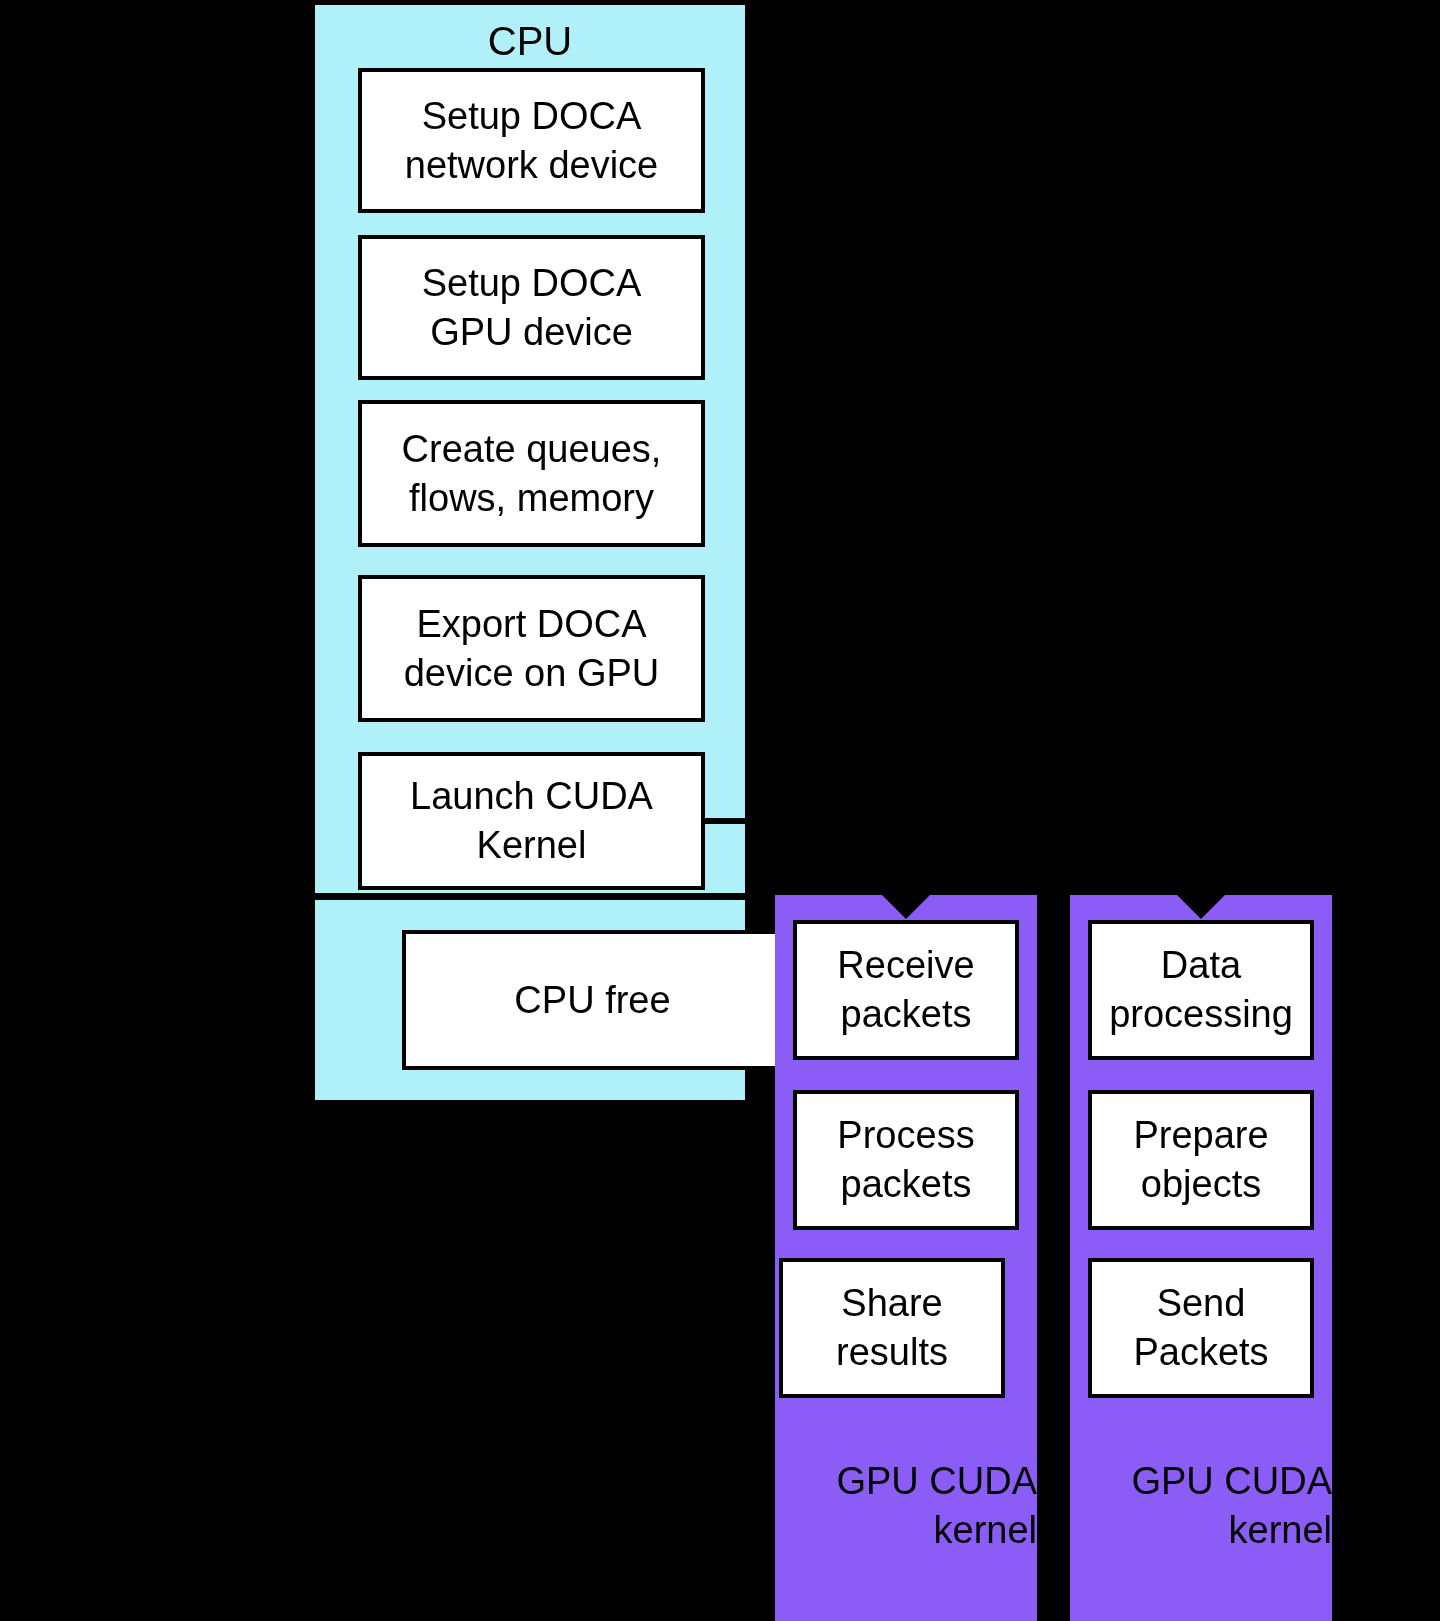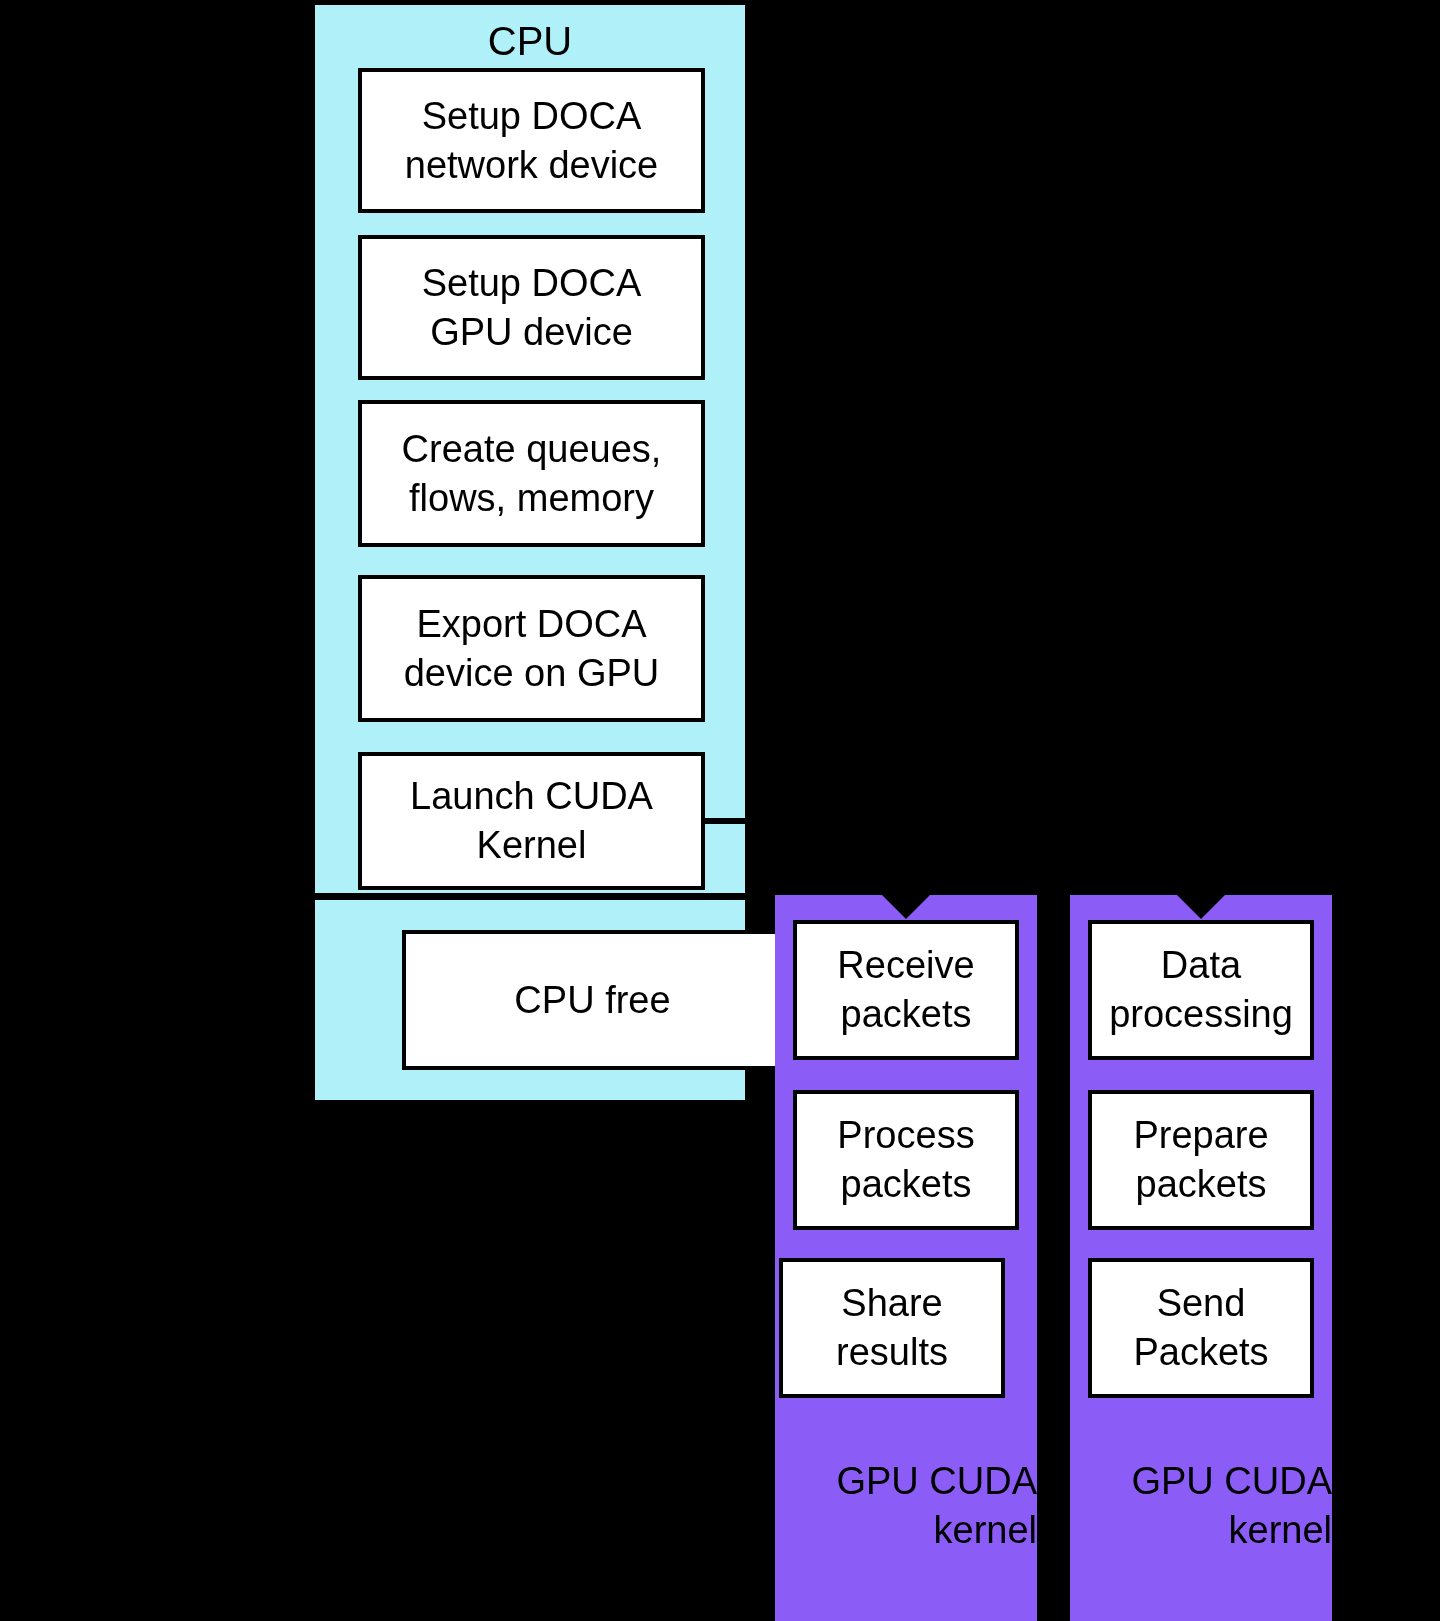--- a/index.html
+++ b/index.html
@@ -96,18 +96,18 @@
     <div class="notch"></div>
     <div class="wbox" style="left:18px; top:25px; width:226px; height:140px;">Receive packets</div>
     <div class="wbox" style="left:18px; top:195px; width:226px; height:140px;">Process packets</div>
     <div class="wbox" style="left:4px; top:363px; width:226px; height:140px;">Share results</div>
     <div class="gpu-label" style="top:562px;">GPU CUDA kernel</div>
   </div>
 
   <div class="panel gpu-bg" style="left:1070px; top:895px; width:262px; height:726px;">
     <div class="notch"></div>
     <div class="wbox" style="left:18px; top:25px; width:226px; height:140px;">Data processing</div>
-    <div class="wbox" style="left:18px; top:195px; width:226px; height:140px;">Prepare packets</div>
+    <div class="wbox" style="left:18px; top:195px; width:226px; height:140px;">Prepare objects</div>
     <div class="wbox" style="left:18px; top:363px; width:226px; height:140px;">Send Packets</div>
     <div class="gpu-label" style="top:562px;">GPU CUDA kernel</div>
   </div>
 
 </div>
 
 </body></html>

